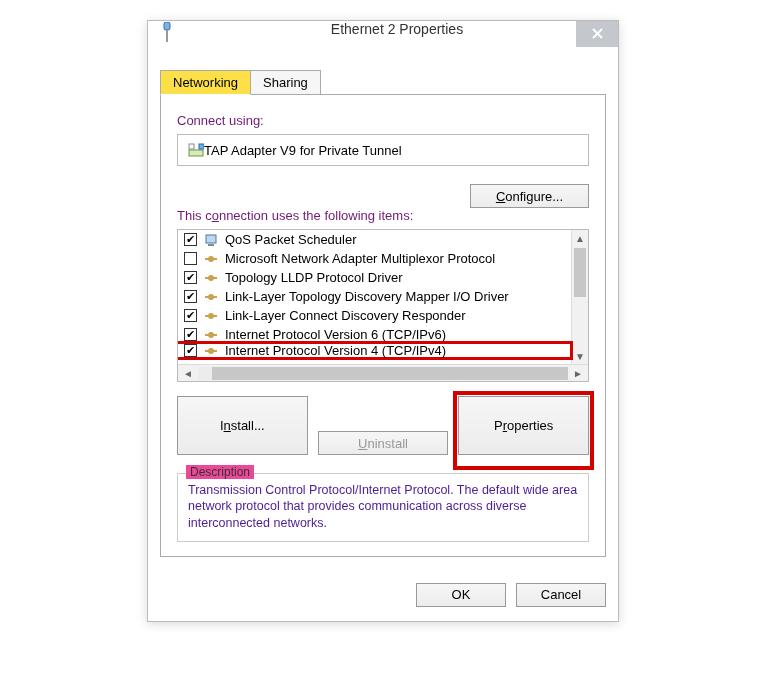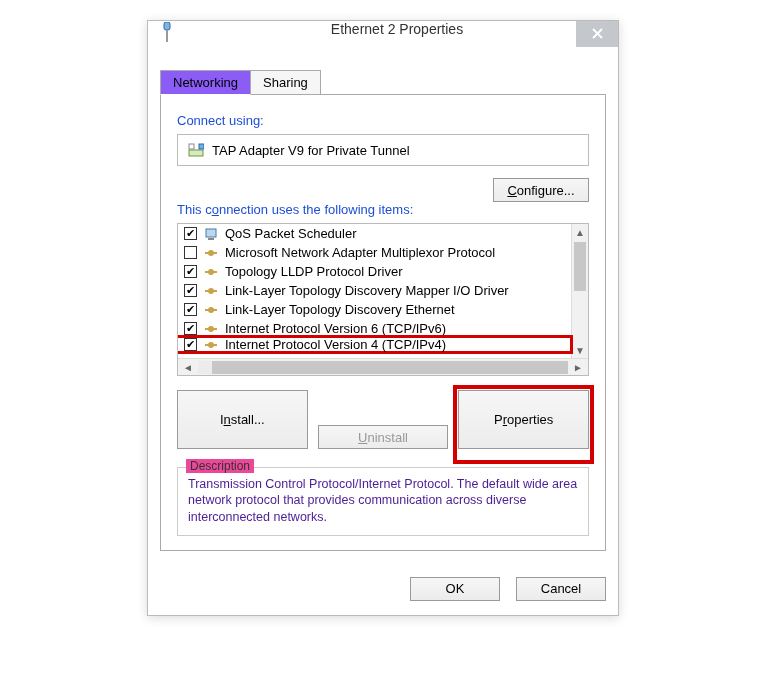--- a/index.html
+++ b/index.html
@@ -63,55 +63,54 @@
       padding: 4px 12px;
       border: 1px solid #aaa;
       background: #f6f6f6;
       margin-right: -1px;
       position: relative;
       top: 1px;
       cursor: default;
       font-size: 13px;
     }
     .tab.active {
-      background: #8b5cf6;
+      background: #fde047;
       border-bottom: 1px solid #fff;
       z-index: 3;
     }
     .panel {
       border: 1px solid #aaa;
       padding: 18px 16px 14px 16px;
       background: #fff;
     }
     .label {
-      color: #1d4ed8;
+      color: #701a75;
       font-size: 13px;
     }
     .connect-box {
       border: 1px solid #bbb;
       padding: 7px 10px;
       margin-top: 6px;
       display: flex;
       align-items: center;
-      gap: 8px;
     }
     .small-icon { width: 16px; height: 16px; display:flex; align-items:center; justify-content:center; flex-shrink:0;}
     .btn {
       border: 1px solid #999;
       background: linear-gradient(#f6f6f6,#ececec);
       padding: 3px 0;
       text-align: center;
       cursor: default;
       font-size: 13px;
       min-height: 24px;
       display: flex; align-items:center; justify-content:center;
     }
     .btn.disabled { color: #999; margin-top: 35px; }
     .row-right { display:flex; justify-content:flex-end; margin-top:12px; }
-    .configure-btn { width: 96px; }
+    .configure-btn { width: 119px; margin-top: 6px; }
     .items-list {
       border: 1px solid #bbb;
       height: 153px;
       margin-top: 6px;
       position: relative;
       display: flex;
       flex-direction: column;
     }
     .items-scroll {
       flex: 1;
@@ -192,21 +191,21 @@
     .groupbox-legend {
       position: absolute;
       top: -9px; left: 8px;
       background: #ec4899;
       padding: 0 4px;
       font-size: 12px;
       color: #333;
     }
     .desc-text { font-size: 12.5px; line-height: 1.3; color: #4c1d95;}
     .bottom-row {
-      display:flex; justify-content:flex-end; gap:16px; padding: 14px 12px;
+      display:flex; justify-content:flex-end; gap:10px; padding: 14px 12px;
     }
     .bottom-row .btn { width: 90px;}
     .underline-letter { text-decoration: underline; }
   </style>
 </head>
 <body>
 
 <div class="window">
   <div class="titlebar">
     <span class="titlebar-icon">
@@ -295,21 +294,21 @@
               <span>Link-Layer Topology Discovery Mapper I/O Driver</span>
             </div>
             <div class="list-row">
               <span class="chk">✔</span>
               <span class="small-icon">
                 <svg width="14" height="12" viewBox="0 0 14 12">
                   <path d="M1 6 L5 6 M9 6 L13 6" stroke="#c9a24a" stroke-width="2"></path>
                   <circle cx="7" cy="6" r="3" fill="#c9a24a"></circle>
                 </svg>
               </span>
-              <span>Link-Layer Topology Discovery Ethernet</span>
+              <span>Link-Layer Connect Discovery Responder</span>
             </div>
             <div class="list-row">
               <span class="chk">✔</span>
               <span class="small-icon">
                 <svg width="14" height="12" viewBox="0 0 14 12">
                   <path d="M1 6 L5 6 M9 6 L13 6" stroke="#c9a24a" stroke-width="2"></path>
                   <circle cx="7" cy="6" r="3" fill="#c9a24a"></circle>
                 </svg>
               </span>
               <span>Internet Protocol Version 6 (TCP/IPv6)</span>

